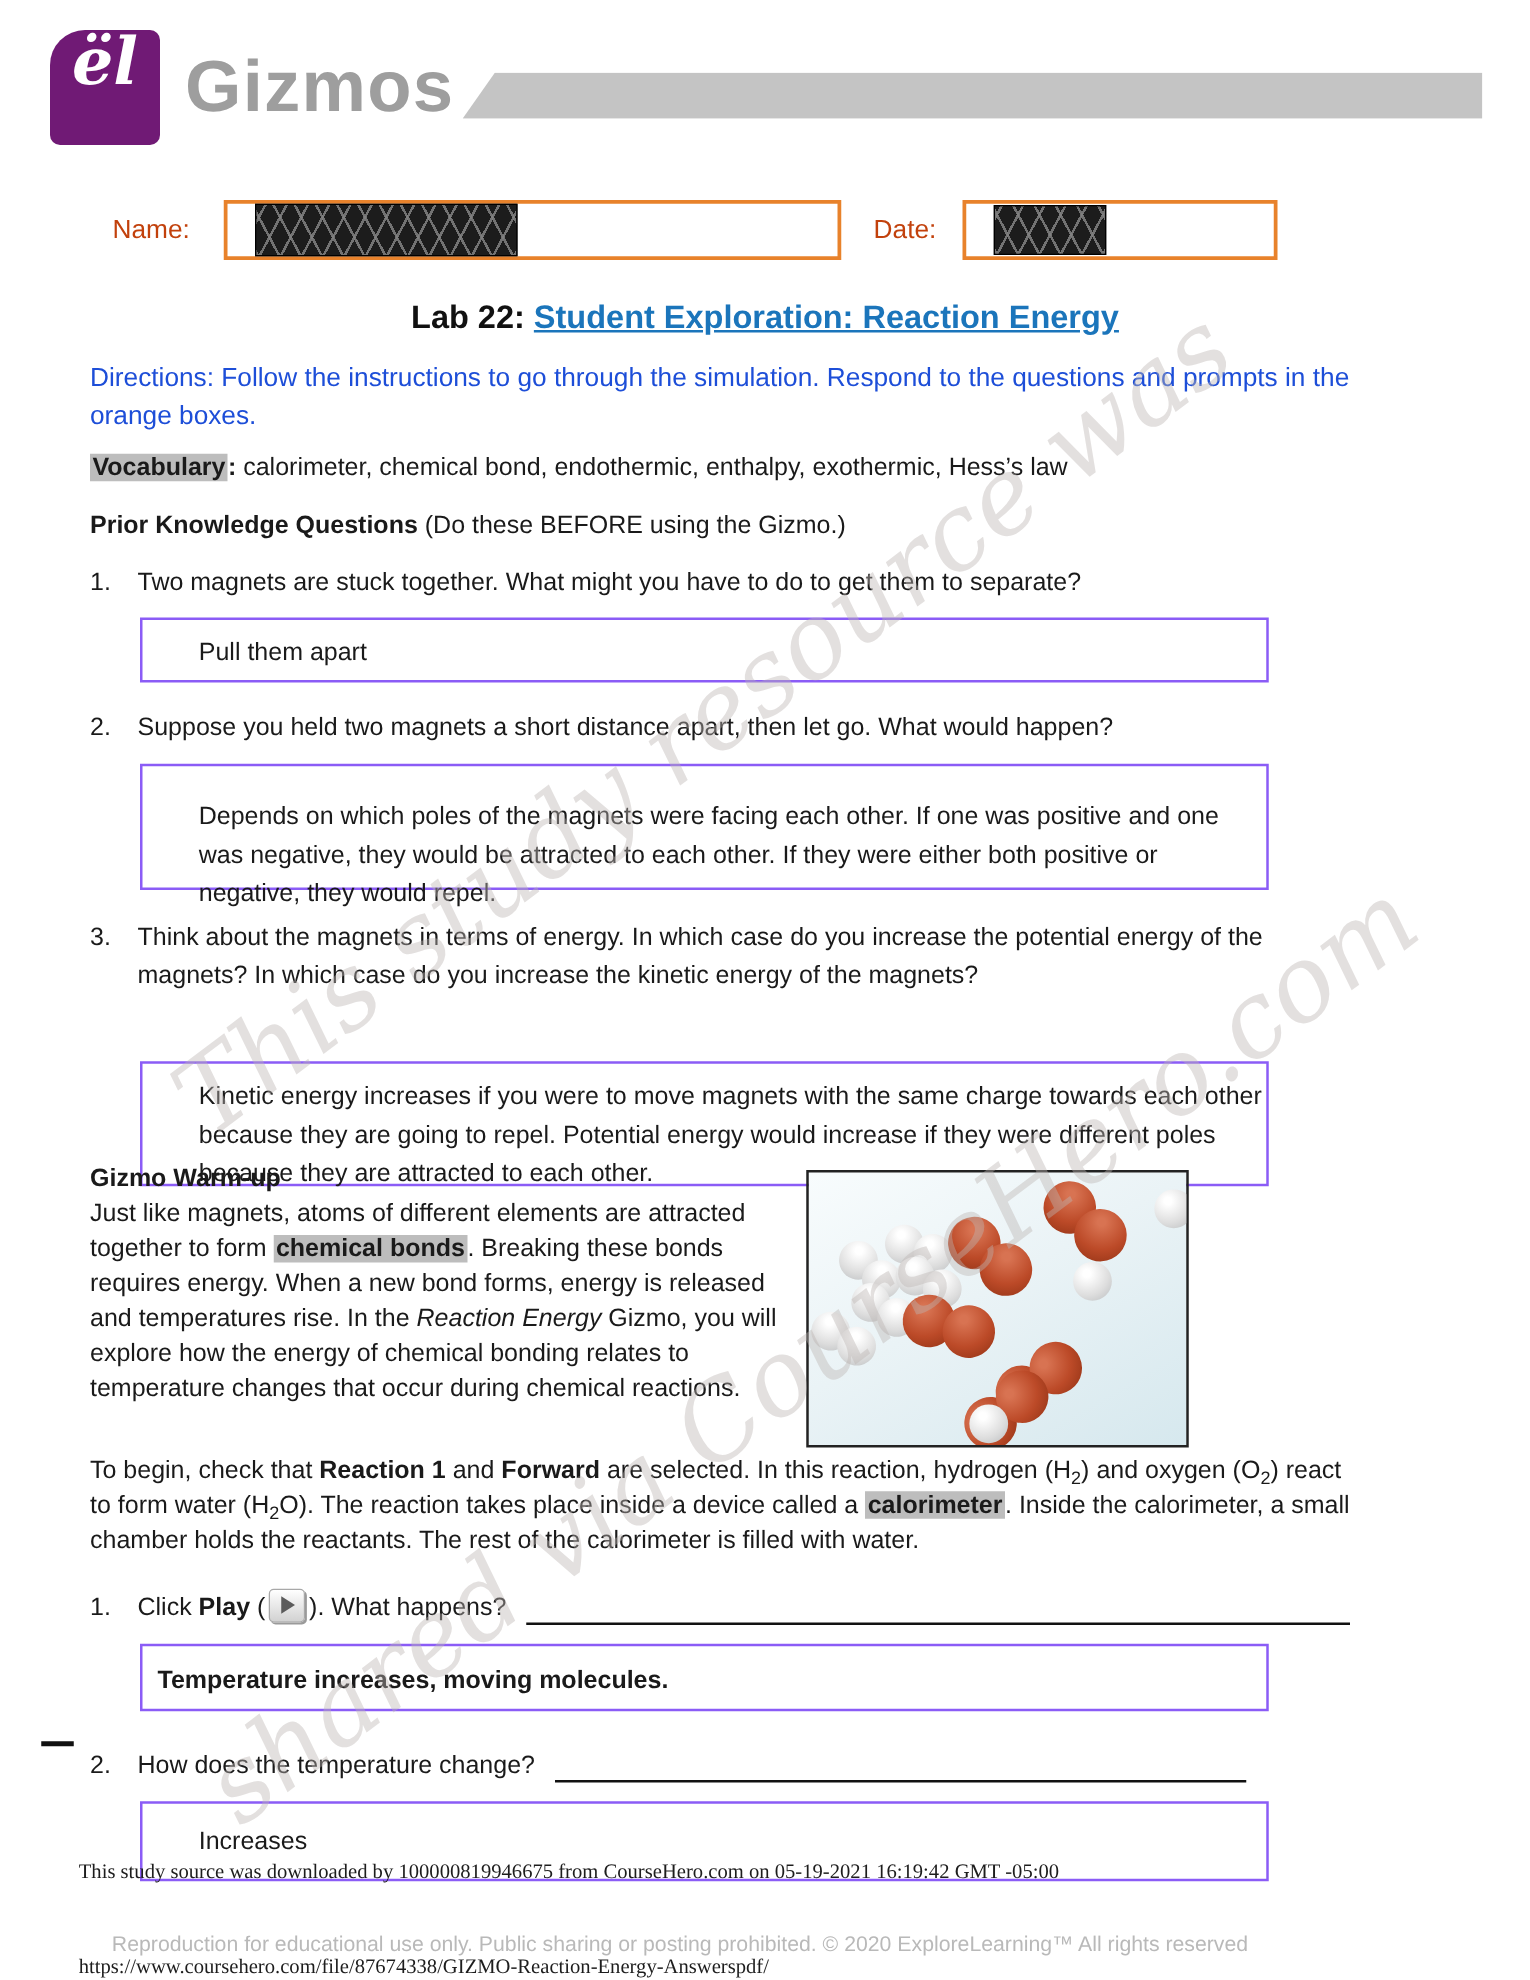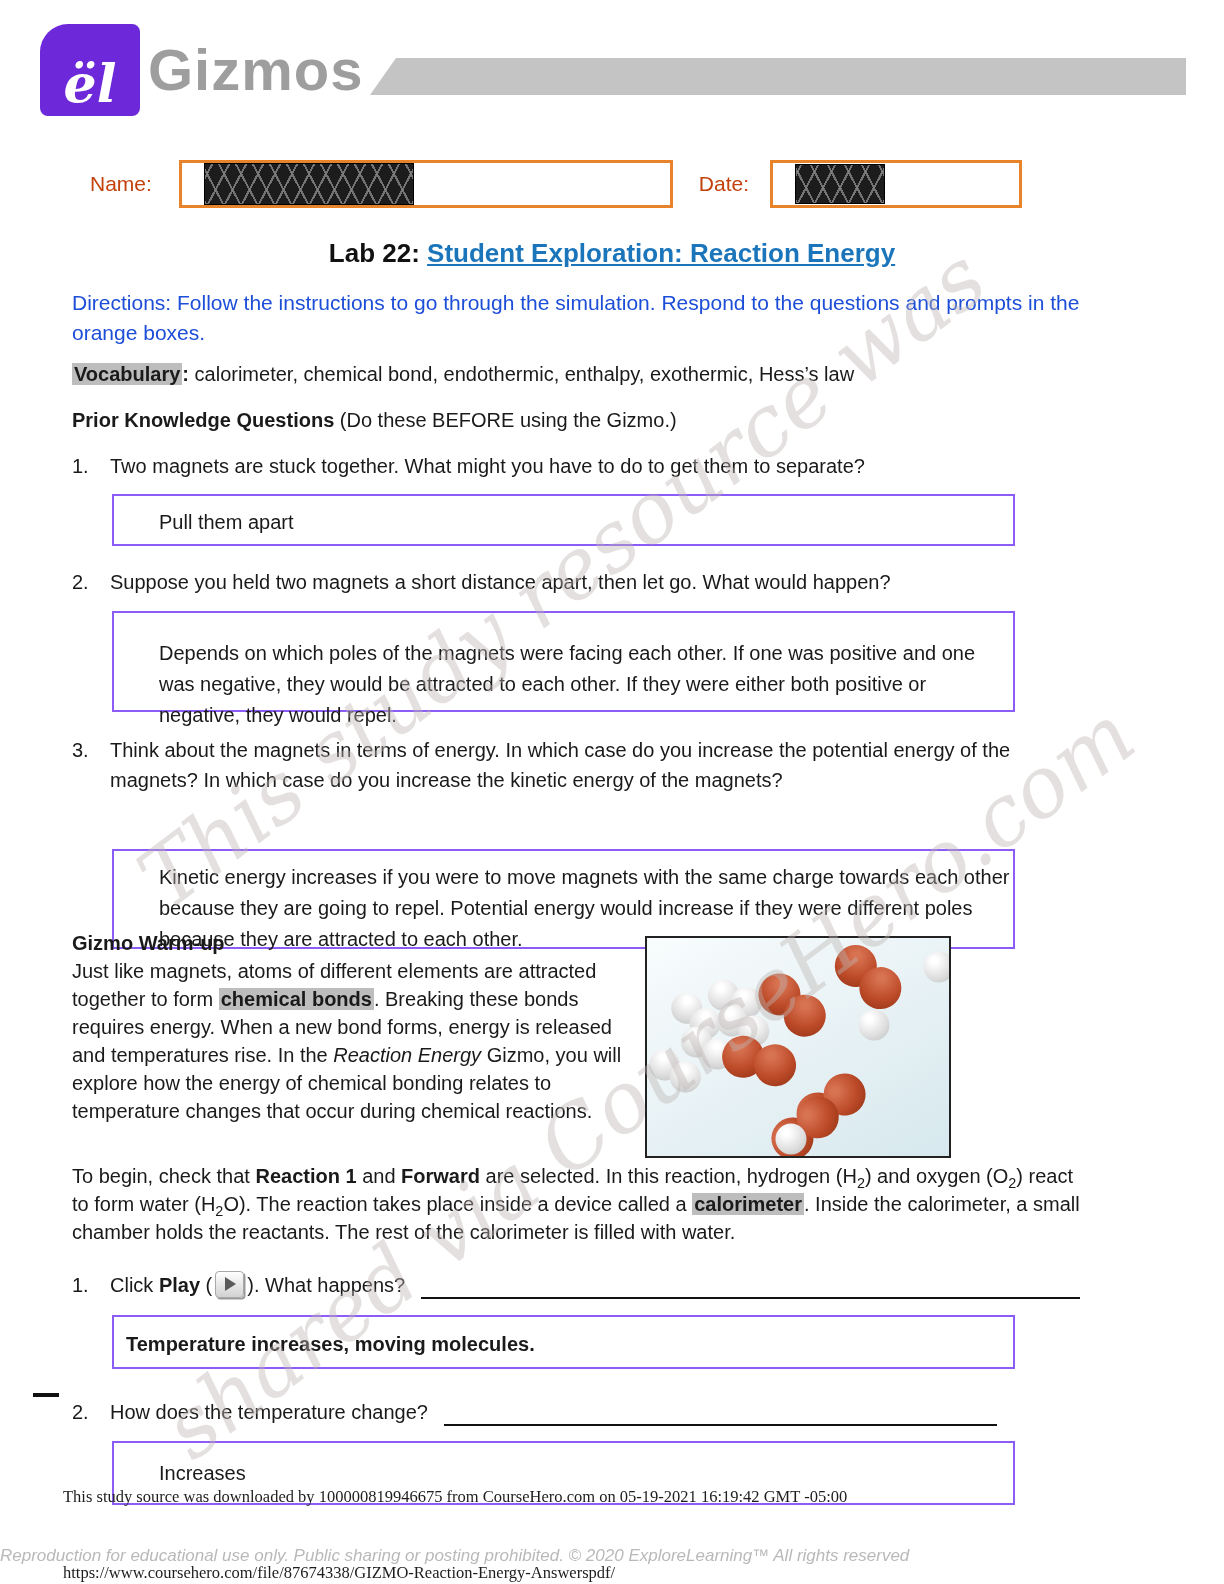--- a/index.html
+++ b/index.html
@@ -11,23 +11,23 @@
   
   .wm {
     position:absolute; z-index:6; pointer-events:none;
     font-family:"DejaVu Serif", serif; font-style:italic;
     font-size:84px; color:rgba(188,180,178,0.42); white-space:nowrap;
   }
   .wm1 { left:150px; top:840px; transform:rotate(-37deg); transform-origin:left center; }
   .wm2 { left:175px; top:1390px; transform:rotate(-37deg); transform-origin:left center; }
   
   .logo-tile {
-    position:absolute; left:40px; top:24px; width:100px; height:92px;
-    background:#6d28d9; border-radius:28px 8px 8px 8px;
-    display:flex; align-items:flex-end; justify-content:center;
+    position:absolute; left:40px; top:24px; width:88px; height:92px;
+    background:#701a75; border-radius:28px 8px 8px 8px;
+    display:flex; align-items:flex-start; justify-content:center;
   }
   .logo-glyph {
     font-family:"DejaVu Serif", serif; font-style:italic; font-weight:bold;
     color:#ffffff; font-size:52px; line-height:1; padding-bottom:6px;
   }
   .brand {
     position:absolute; left:148px; top:36px;
     font-size:58px; font-weight:bold; color:#9e9e9e; letter-spacing:1px;
   }
   .brand-bar {
@@ -88,21 +88,21 @@
     border-radius:4px; box-shadow:1.5px 1.5px 0 #9a9a9a; position:relative; margin:0 3px;
   }
   .play-btn::after {
     content:''; position:absolute; left:9px; top:5px;
     border-left:11px solid #5b5b5b; border-top:7px solid transparent; border-bottom:7px solid transparent;
   }
   
   .stray-dash { position:absolute; left:33px; top:1393px; width:26px; height:4px; background:#111; }
   
   .footer-serif { position:absolute; left:63px; z-index:7; font-family:"Liberation Serif", serif; font-size:16.5px; color:#1d1d1d; }
-  .footer-gray { position:absolute; left:0; top:1546px; width:1088px; text-align:left; font-size:17px; color:#b9b9b9;font-style:italic; }
+  .footer-gray { position:absolute; left:0; top:1546px; width:1088px; text-align:center; font-size:17px; color:#b9b9b9; }
 </style>
 </head>
 <body>
 
 <div class="page">
 
   <div class="wm wm1">This study resource was</div>
   <div class="wm wm2">shared via CourseHero.com</div>
 
   <div class="logo-tile">

